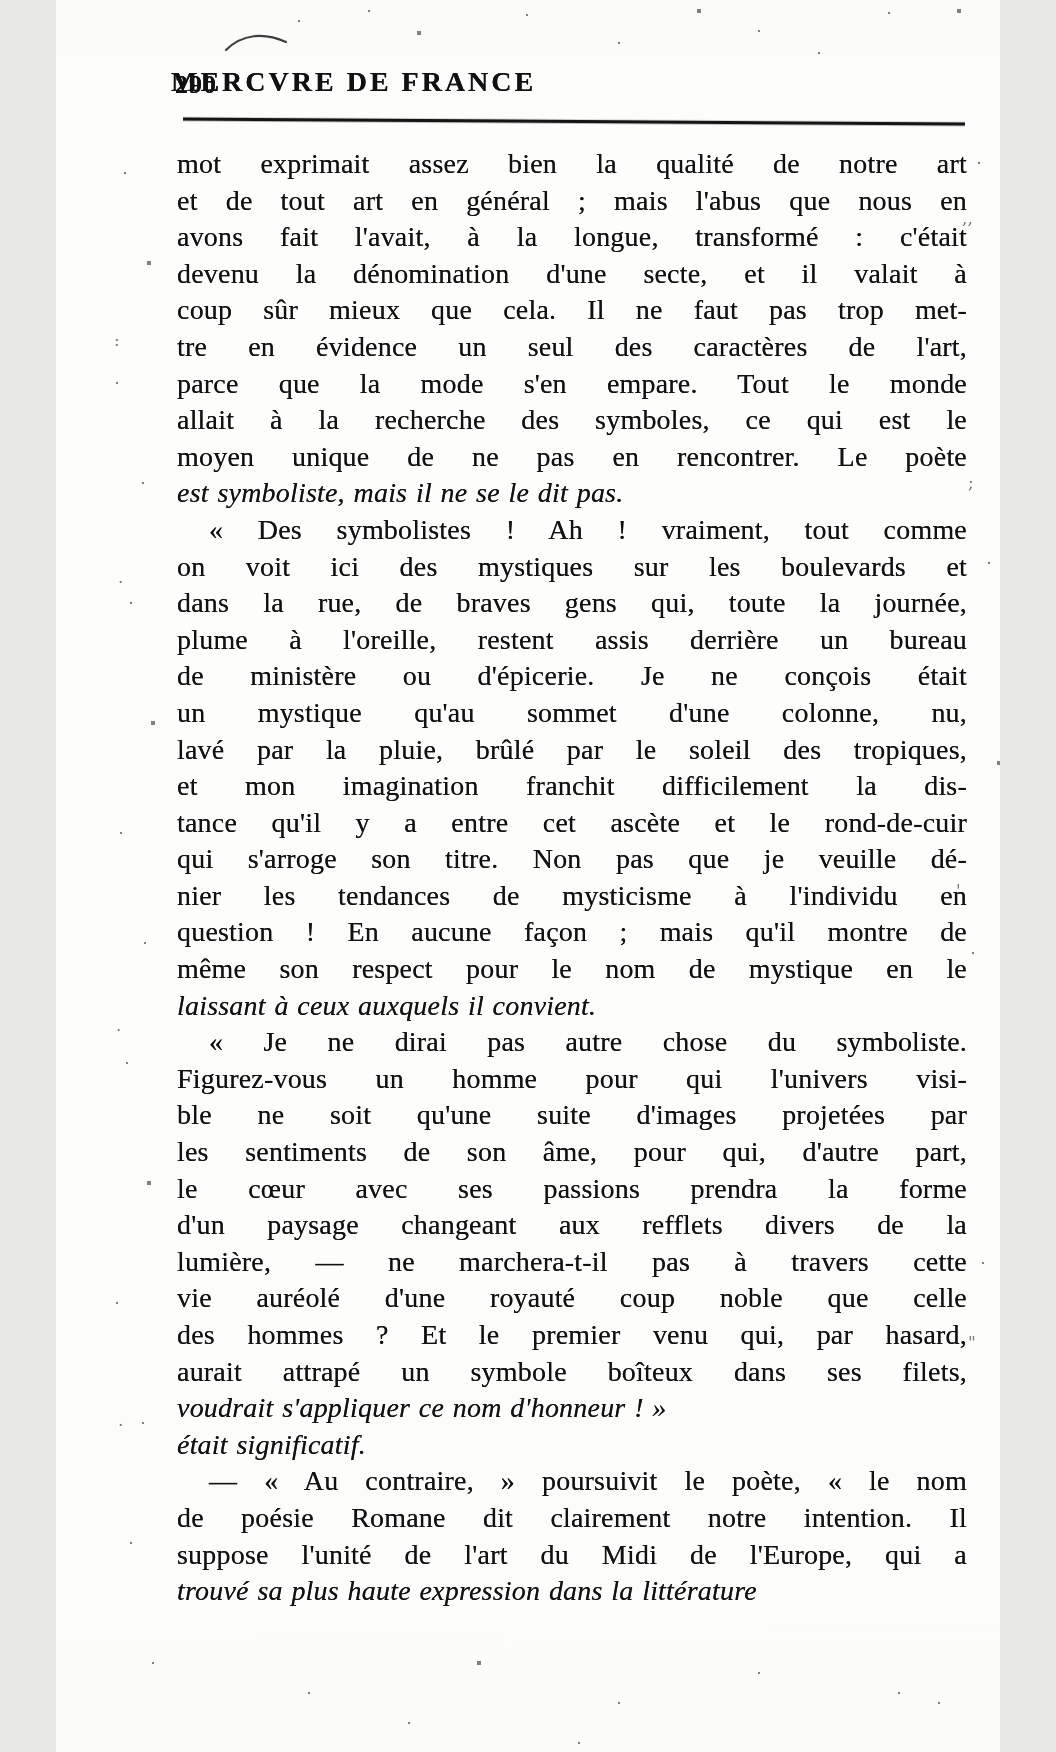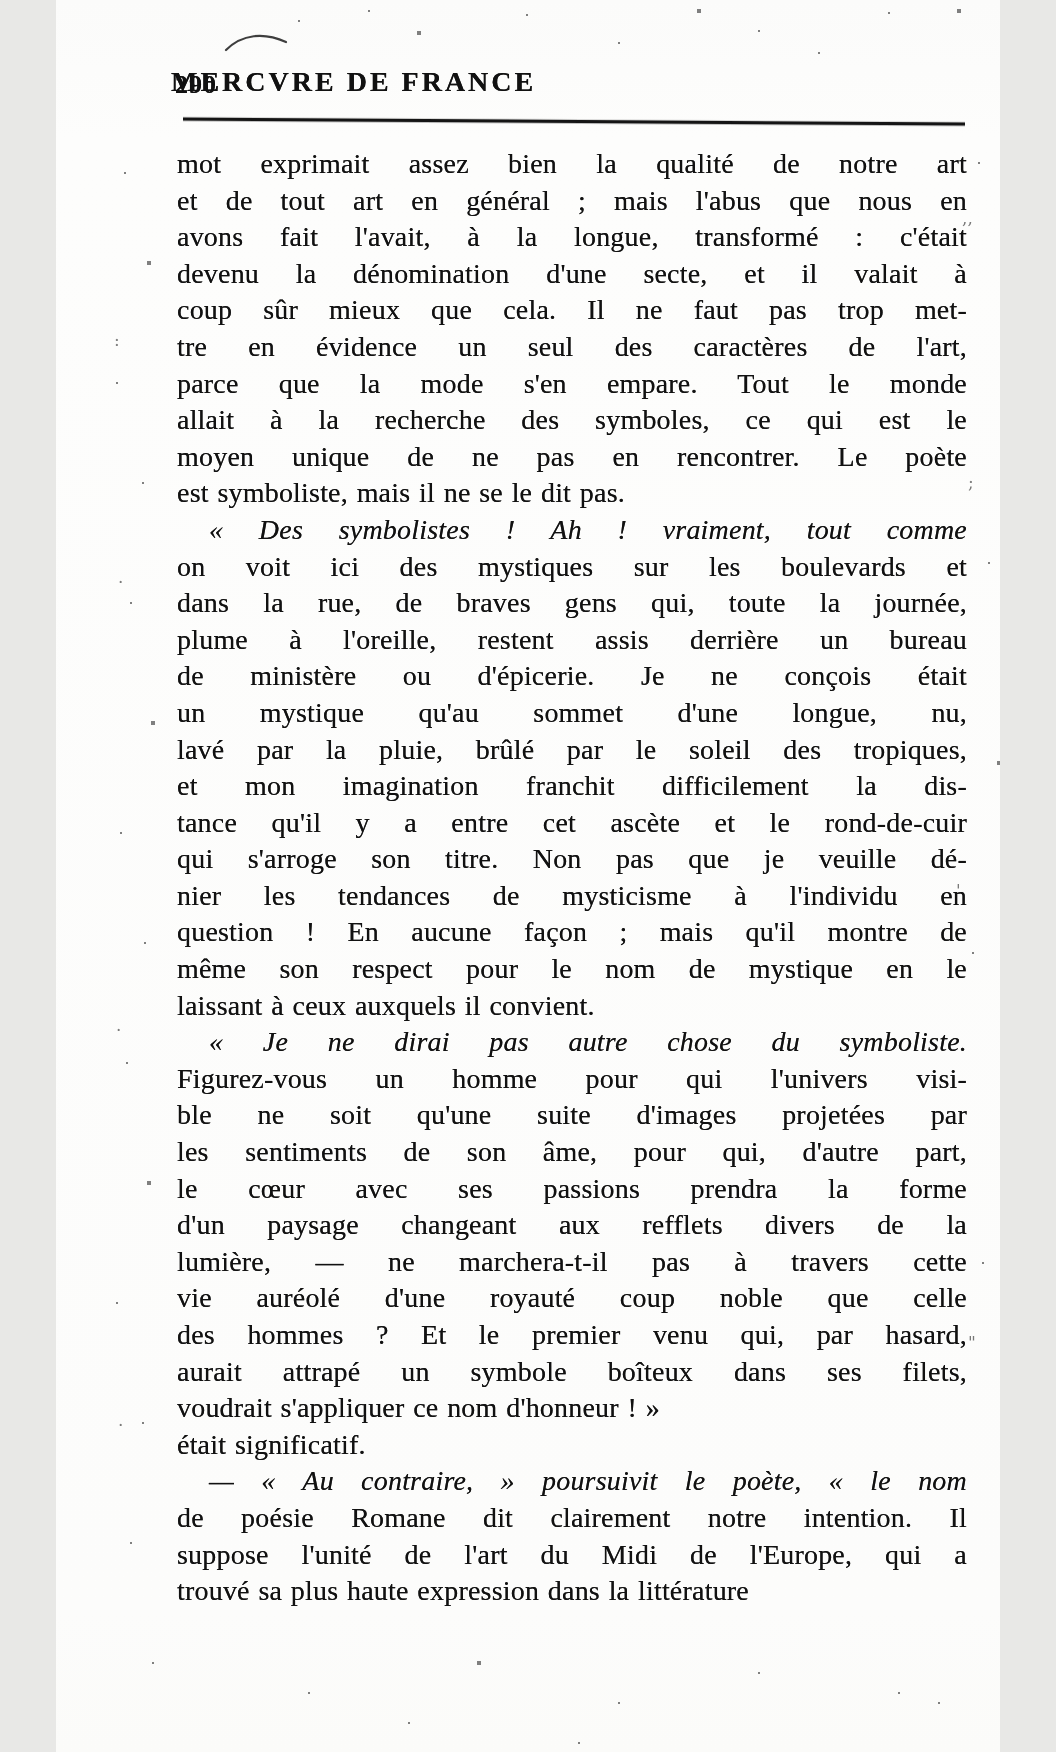--- a/index.html
+++ b/index.html
@@ -71,22 +71,22 @@
     text-shadow: 0 0 0.5px rgba(10,10,10,0.75);
   }
   .para { margin: 0; padding: 0; }
   .line {
     text-align: justify;
     text-align-last: justify;
     white-space: normal;
     height: 36.6px;
     overflow: visible;
   }
-  .line.last { text-align-last: left; }
-  .para.indent .line.first { text-indent: 32px; font-style: italic; }
+  .line.last { text-align-last: left; font-style: italic; }
+  .para.indent .line.first { text-indent: 32px; }
 
   
   #speck-field {
     position: absolute;
     top: 0; left: 0;
     width: 2px; height: 2px;
     color: rgba(25,25,25,0.55);
     background: transparent;
     box-shadow:
       312px 10px 0 0, 362px 32px 0 1px, 470px 14px 0 0, 562px 42px 0 0,
@@ -143,21 +143,21 @@
         <div class="line">allait à la recherche des symboles, ce qui est le</div>
         <div class="line">moyen unique de ne pas en rencontrer. Le poète</div>
         <div class="line last">est symboliste, mais il ne se le dit pas.</div>
       </div>
       <div class="para indent">
         <div class="line first">« Des symbolistes ! Ah ! vraiment, tout comme</div>
         <div class="line">on voit ici des mystiques sur les boulevards et</div>
         <div class="line">dans la rue, de braves gens qui, toute la journée,</div>
         <div class="line">plume à l'oreille, restent assis derrière un bureau</div>
         <div class="line">de ministère ou d'épicerie. Je ne conçois était</div>
-        <div class="line">un mystique qu'au sommet d'une longue, nu,</div>
+        <div class="line">un mystique qu'au sommet d'une colonne, nu,</div>
         <div class="line">lavé par la pluie, brûlé par le soleil des tropiques,</div>
         <div class="line">et mon imagination franchit difficilement la dis-</div>
         <div class="line">tance qu'il y a entre cet ascète et le rond-de-cuir</div>
         <div class="line">qui s'arroge son titre. Non pas que je veuille dé-</div>
         <div class="line">nier les tendances de mysticisme à l'individu en</div>
         <div class="line">question ! En aucune façon ; mais qu'il montre de</div>
         <div class="line">même son respect pour le nom de mystique en le</div>
         <div class="line last">laissant à ceux auxquels il convient.</div>
       </div>
       <div class="para indent">

